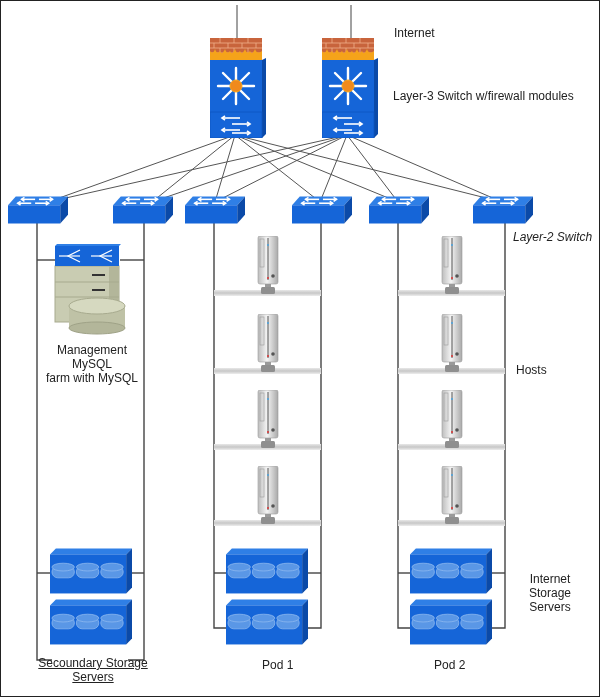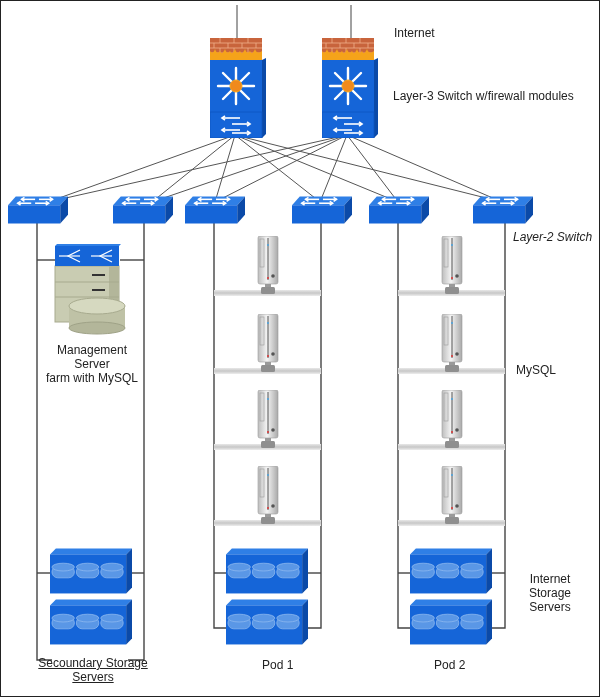--- a/index.html
+++ b/index.html
@@ -206,24 +206,24 @@
   <use href="#storage" x="226" y="548" width="82" height="46"></use>
   <use href="#storage" x="226" y="599" width="82" height="46"></use>
   <use href="#storage" x="410" y="548" width="82" height="46"></use>
   <use href="#storage" x="410" y="599" width="82" height="46"></use>
 </svg>
 
 <div class="lbl" style="left:394px; top:26px;">Internet</div>
 <div class="lbl" style="left:385px; top:89px;margin-left:8px;">Layer-3 Switch w/firewall modules</div>
 <div class="lbl" style="left:513px; top:230px;font-style:italic;">Layer-2 Switch</div>
 <div class="lbl" style="left:40px; top:343px; width:104px;">
-  <div>Management Server</div>
+  <div>Management MySQL</div>
   <div>farm with MySQL</div>
 </div>
-<div class="lbl" style="left:516px; top:363px;">MySQL</div>
+<div class="lbl" style="left:516px; top:363px;">Hosts</div>
 <div class="lbl" style="left:508px; top:572px; width:84px;">
   <div>Internet Storage</div>
   <div>Servers</div>
 </div>
 <div class="lbl" style="left:38px; top:656px; width:110px;text-decoration:underline;">
   <div>Secoundary Storage</div>
   <div>Servers</div>
 </div>
 <div class="lbl" style="left:250px; top:658px;margin-left:12px;">Pod 1</div>
 <div class="lbl" style="left:434px; top:658px;">Pod 2</div>

